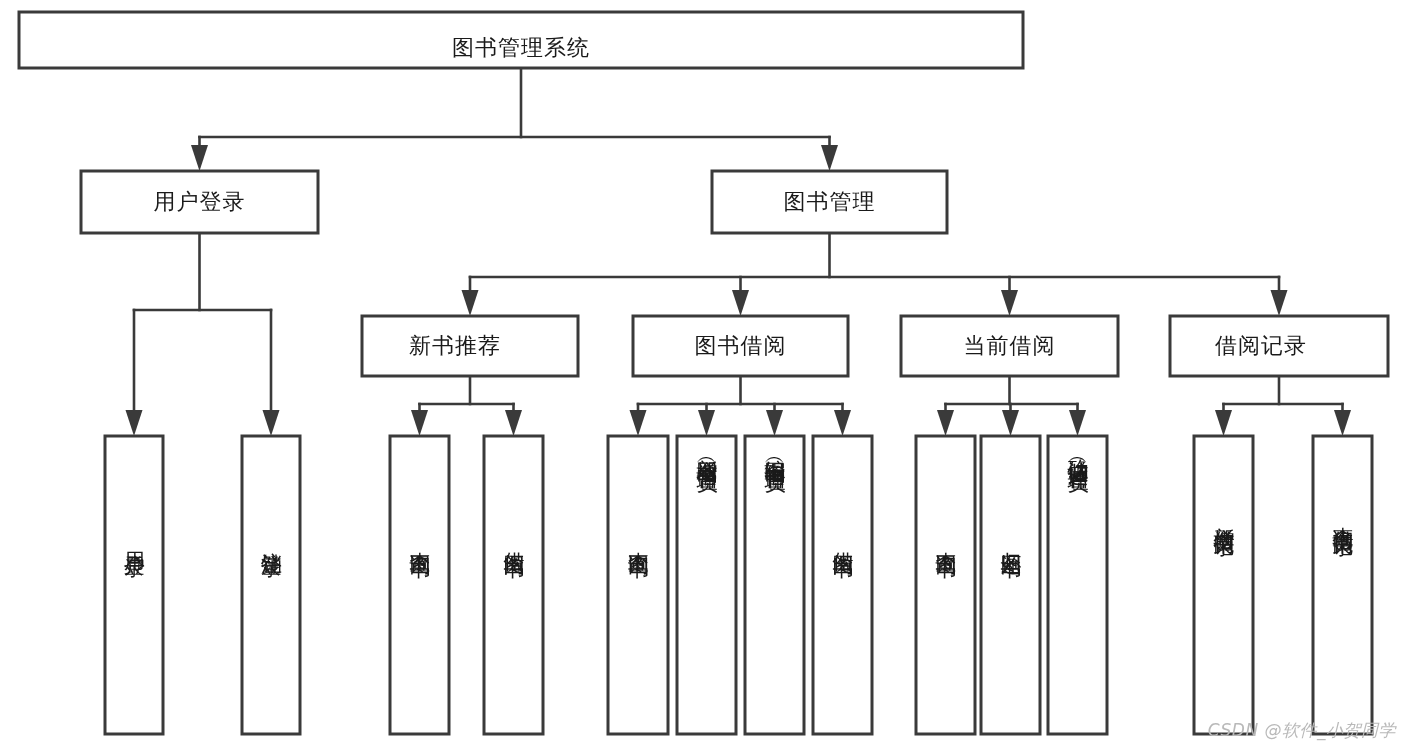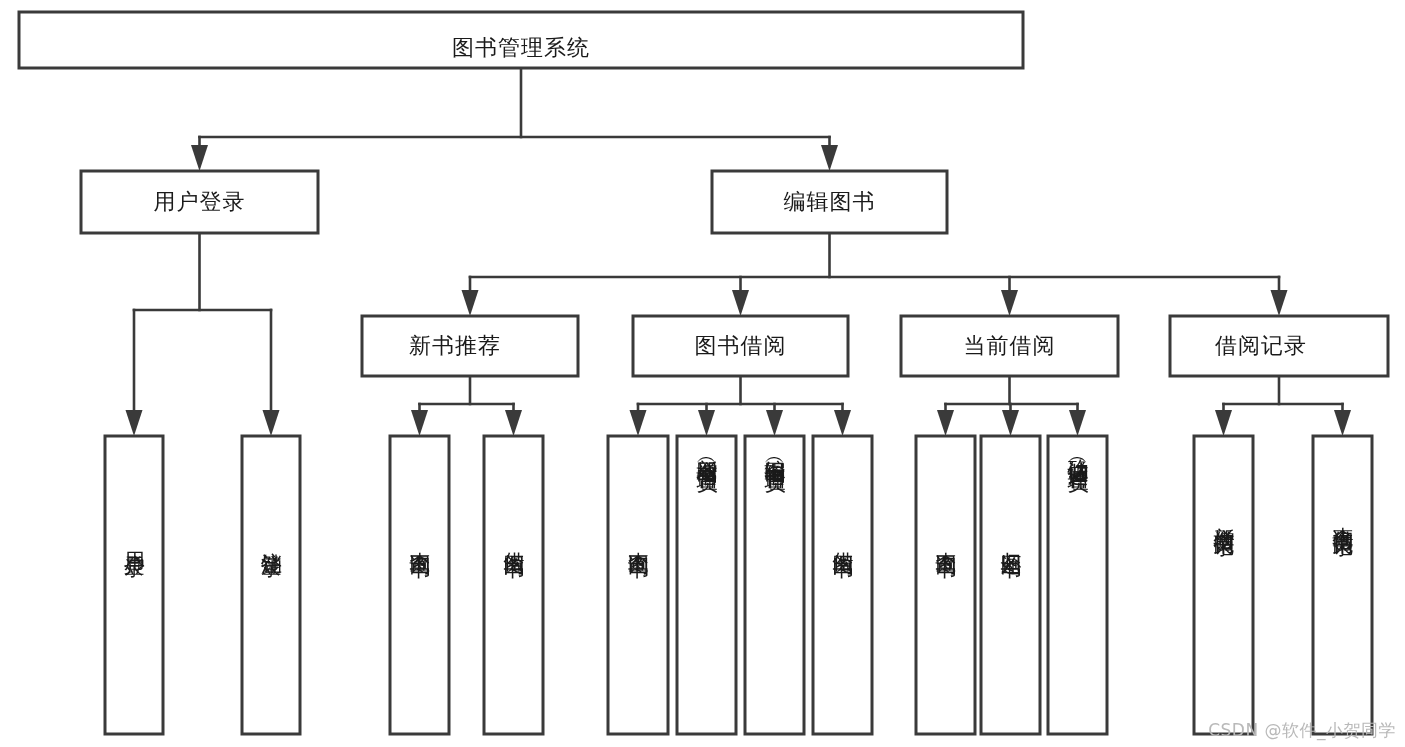--- a/index.html
+++ b/index.html
@@ -73,20 +73,21 @@
   #watermark {
     position: absolute;
     right: 9px;
     bottom: 5px;
     font-family: "DejaVu Sans", "Liberation Sans", sans-serif;
     font-size: 17px;
     color: #b9b9b9;
     letter-spacing: 0.5px;
     white-space: nowrap;
     user-select: none;
+    font-style: italic;
   }
 </style>
 </head>
 <body>
 
 <div id="diagram-root">
 
   <svg class="diagram" viewBox="0 0 1405 747">
     <g id="connectors-layer">
         <path class="conn" d="M 521 68 L 521 137"></path>
@@ -167,21 +168,21 @@
   </svg>
 
   <div id="labels-layer">
       <div class="hlabel-wrap" style="left: 19px; top: 12px; width: 1004px; height: 72px;">
         <div class="hlabel-text">图书管理系统</div>
       </div>
       <div class="hlabel-wrap" style="left: 81px; top: 171px; width: 237px; height: 62px;">
         <div class="hlabel-text">用户登录</div>
       </div>
       <div class="hlabel-wrap" style="left: 712px; top: 171px; width: 235px; height: 62px;">
-        <div class="hlabel-text">编辑图书</div>
+        <div class="hlabel-text">图书管理</div>
       </div>
       <div class="hlabel-wrap" style="left: 362px; top: 316px; width: 186px; height: 60px;">
         <div class="hlabel-text">新书推荐</div>
       </div>
       <div class="hlabel-wrap" style="left: 633px; top: 316px; width: 215px; height: 60px; border-radius: 6px;">
         <div class="hlabel-text">图书借阅</div>
       </div>
       <div class="hlabel-wrap" style="left: 901px; top: 316px; width: 217px; height: 60px;">
         <div class="hlabel-text">当前借阅</div>
       </div>

